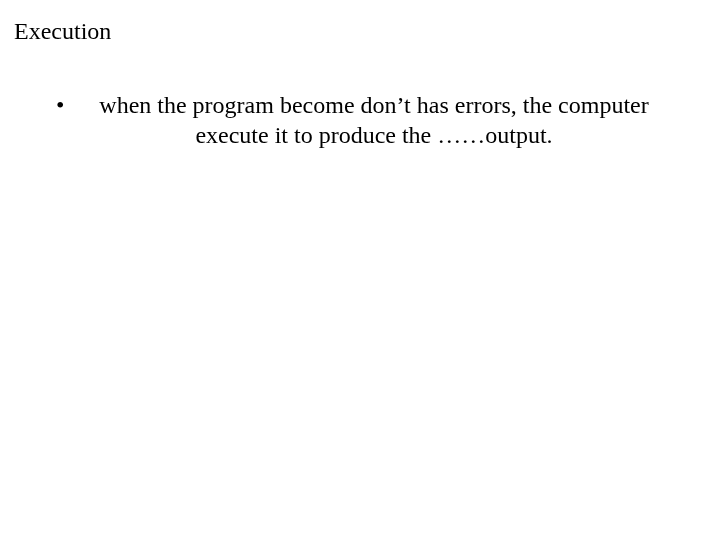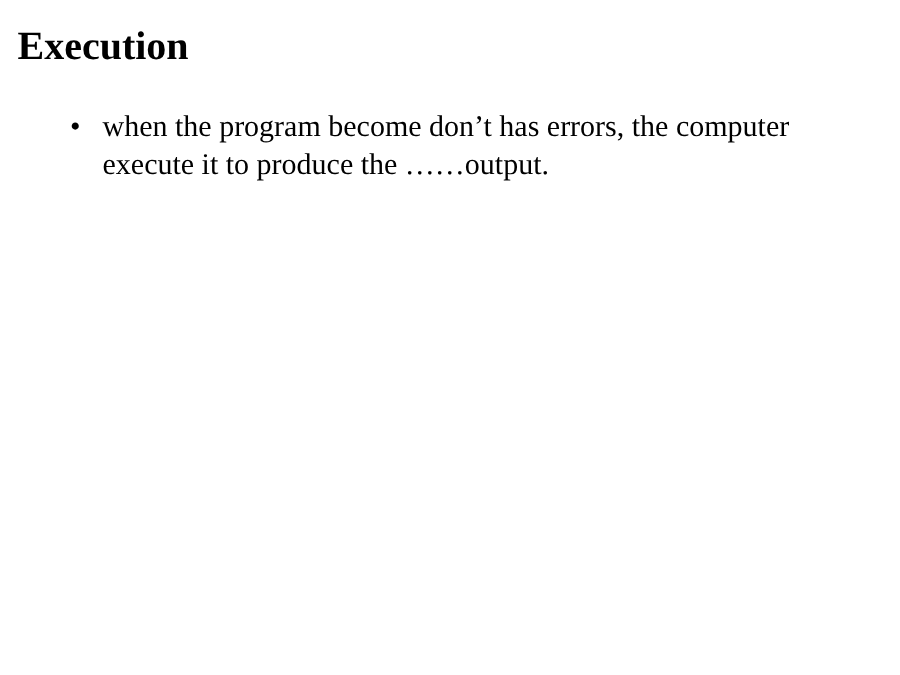--- a/index.html
+++ b/index.html
@@ -9,27 +9,28 @@
     }
     body {
       width: 720px;
       height: 540px;
       background: #ffffff;
       font-family: "Times New Roman", Times, serif;
       color: #000000;
       padding: 18px 14px;
     }
     .title {
-      font-size: 32px;
-      font-weight: bold;
-      margin-bottom: 32px;
+      font-size: 24px;
+      font-weight: normal;
+      margin-bottom: 45px;
     }
     .bullet-list {
       list-style: none;
       padding-left: 42px;
+      text-align: center;
     }
     .bullet-item {
       position: relative;
       font-size: 24px;
       line-height: 1.25;
       padding-left: 26px;
       padding-right: 40px;
     }
     .bullet-item::before {
       content: "•";

